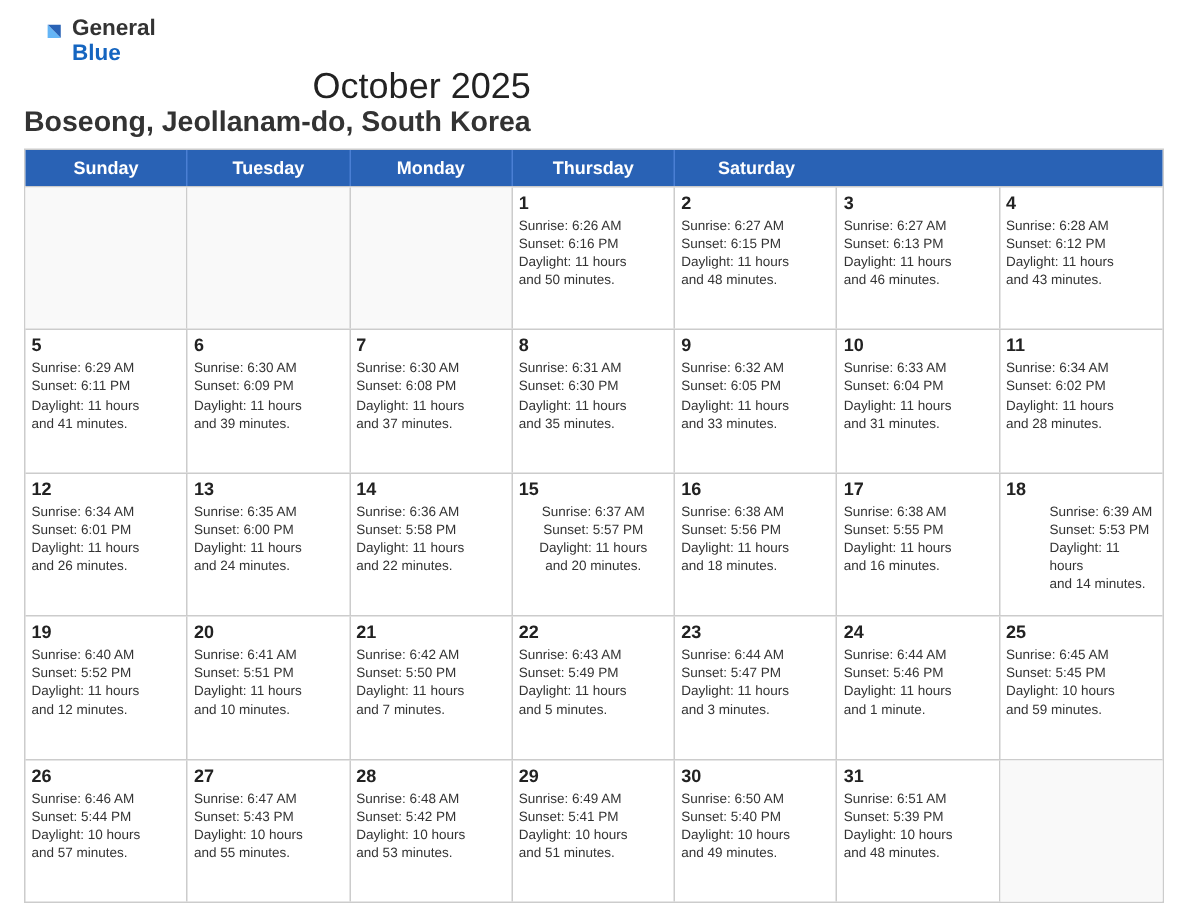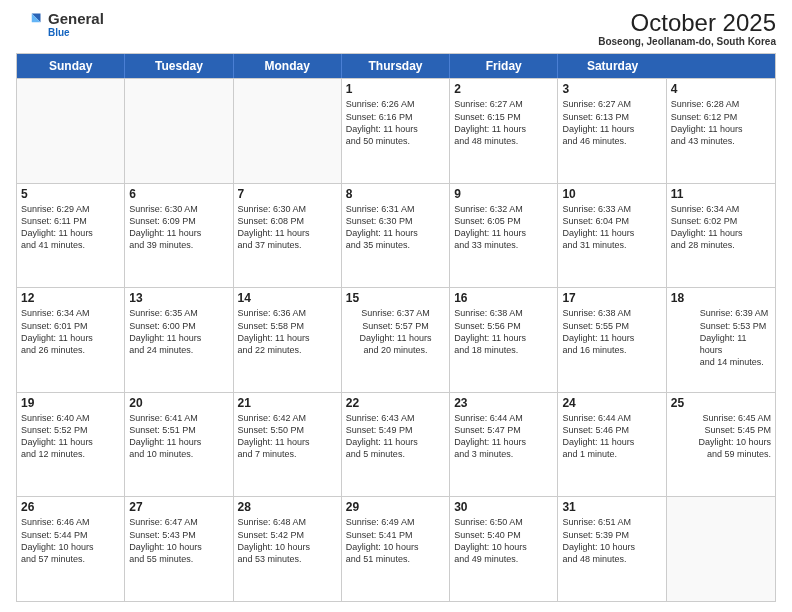--- a/index.html
+++ b/index.html
@@ -15,41 +15,42 @@
       height: 612px;
       padding: 10px 16px 10px 16px;
       display: flex;
       flex-direction: column;
     }
     .header {
       display: flex;
       justify-content: space-between;
       align-items: flex-start;
       margin-bottom: 6px;
+      flex-direction: column;
     }
     .logo {
       display: flex;
       align-items: center;
       gap: 4px;
     }
     .logo-icon {
       width: 28px;
       height: 28px;
     }
     .title-block {
       text-align: right;
     }
     .month-title {
       font-size: 24px;
       font-weight: normal;
       color: #222;
       line-height: 1.1;
     }
     .location {
-      font-size: 10px;
+      font-size: 19px;
       color: #333;
       font-weight: bold;
     }
     .calendar {
       flex: 1;
       display: flex;
       flex-direction: column;
       border: 1px solid #ccc;
     }
     .cal-header-row {
@@ -106,36 +107,35 @@
 
 <div class="page">
   <div class="header">
     <div class="logo">
       <svg class="logo-icon" viewBox="0 0 32 32">
         <polygon points="18,4 28,4 28,14" fill="#2962b5"></polygon>
         <polygon points="18,4 28,14 18,14" fill="#64b5f6"></polygon>
       </svg>
       <div>
         <div style="font-size:15px;font-weight:bold;color:#333;line-height:1.15;">General</div>
-        <div style="font-size:10px;font-weight:bold;color:#1565c0;line-height:1.15;">Blue</div>
+        <div style="font-size:15px;font-weight:bold;color:#1565c0;line-height:1.15;">Blue</div>
       </div>
     </div>
     <div class="title-block">
       <div class="month-title">October 2025</div>
       <div class="location">Boseong, Jeollanam-do, South Korea</div>
     </div>
   </div>
 
   <div class="calendar">
     <div class="cal-header-row">
     <div class="cal-header-cell">Sunday</div>
         <div class="cal-header-cell">Tuesday</div>
         <div class="cal-header-cell">Monday</div>
         <div class="cal-header-cell">Thursday</div>
-        <div class="cal-header-cell">Friday</div>
         <div class="cal-header-cell">Saturday</div>
       </div>
     <div class="cal-body">
     <div class="cal-row">
           <div class="cal-cell empty"></div>
           <div class="cal-cell empty"></div>
           <div class="cal-cell empty"></div>
           <div class="cal-cell">
             <div class="day-num">1</div>
             <div class="cell-info" style="white-space: pre-line;">Sunrise: 6:26 AM
@@ -305,21 +305,21 @@
           </div>
           <div class="cal-cell">
             <div class="day-num">24</div>
             <div class="cell-info" style="white-space: pre-line;">Sunrise: 6:44 AM
 Sunset: 5:46 PM
 Daylight: 11 hours
 and 1 minute.</div>
           </div>
           <div class="cal-cell">
             <div class="day-num">25</div>
-            <div class="cell-info" style="white-space: pre-line; text-align: right;">Sunrise: 6:45 AM
+            <div class="cell-info" style="white-space: pre-line;">Sunrise: 6:45 AM
 Sunset: 5:45 PM
 Daylight: 10 hours
 and 59 minutes.</div>
           </div>
         </div>
         <div class="cal-row">
           <div class="cal-cell">
             <div class="day-num">26</div>
             <div class="cell-info" style="white-space: pre-line;">Sunrise: 6:46 AM
 Sunset: 5:44 PM

